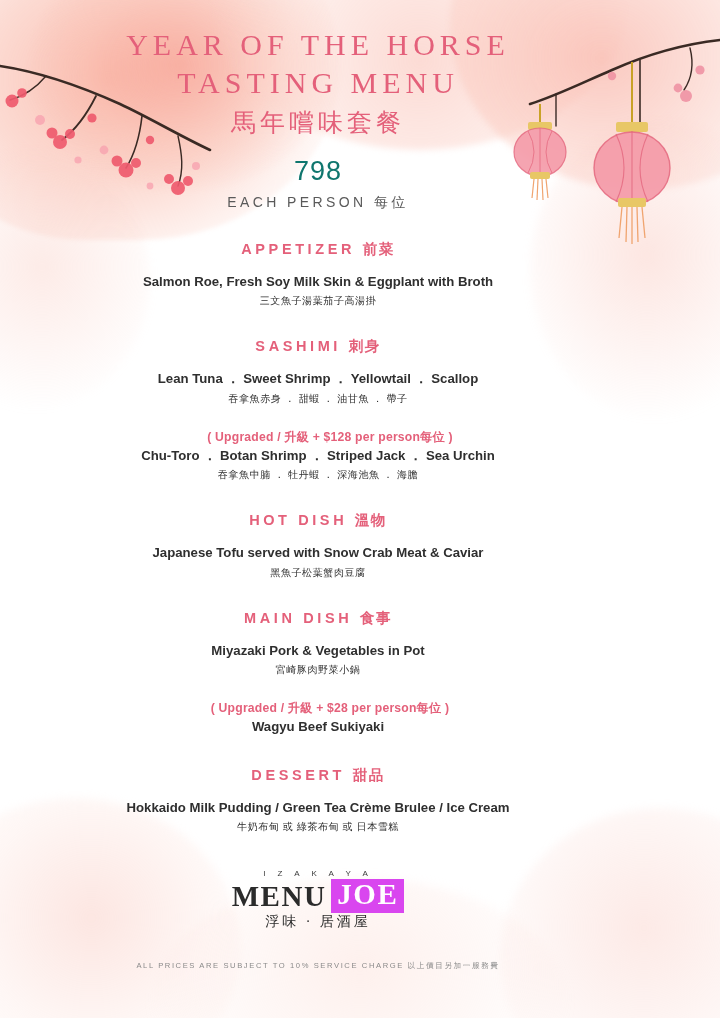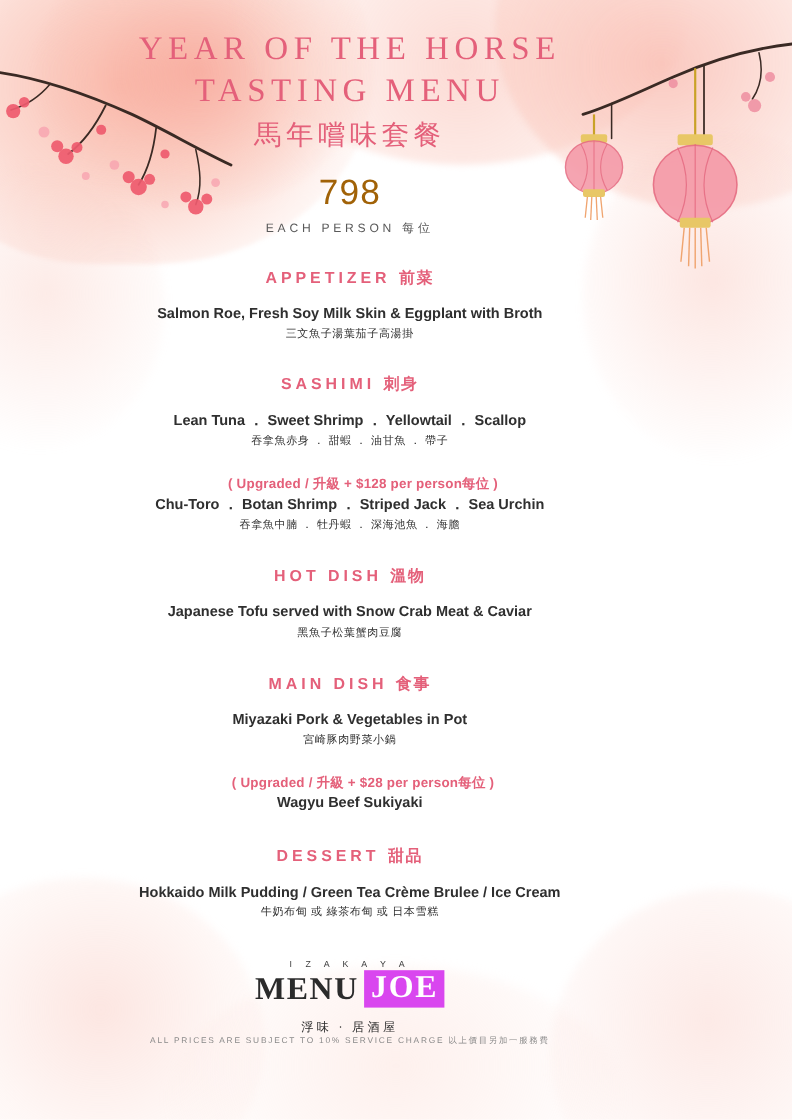--- a/index.html
+++ b/index.html
@@ -94,28 +94,28 @@
   }
   .menu-title-cn {
     font-family: "Liberation Serif", serif;
     color: #e4607a;
     font-size: 25px;
     letter-spacing: 4px;
     margin-top: 5px;
   }
   .price {
     font-family: "Liberation Sans", sans-serif;
-    color: #a16207;
-    font-size: 32px;
+    color: #0f766e;
+    font-size: 27px;
     margin-top: 17px;
     letter-spacing: 1px;
   }
   .price-sub {
     color: #5a5a5a;
-    font-size: 11px;
+    font-size: 14px;
     letter-spacing: 3.4px;
     margin-top: 7px;
   }
 
   .section { text-align: center; }
   .section-heading {
     color: #e4607a;
     font-size: 14.5px;
     font-weight: bold;
     letter-spacing: 3.6px;
@@ -166,28 +166,29 @@
   .logo-badge {
     background: #d946ef;
     color: #ffffff;
     font-size: 29px;
     font-weight: bold;
     letter-spacing: 1.5px;
     padding: 0 6px 2px 6px;
     line-height: 1.1;
   }
   .logo-cn {
-    margin-top: 10px;
+    margin-top: 0;
     color: #2b2b2b;
-    font-size: 11px;
+    font-size: 14px;
     letter-spacing: 3px;
     font-family: "Liberation Serif", serif;
   }
   .footer-note {
     text-align: center;
+    margin-top: 30px;
     color: #8a8a8a;
     font-size: 7.6px;
     letter-spacing: 1.6px;
   }
 </style>
 </head>
 <body>
 
 <div class="bg-layer">
   <div class="wash-top-left"></div>

